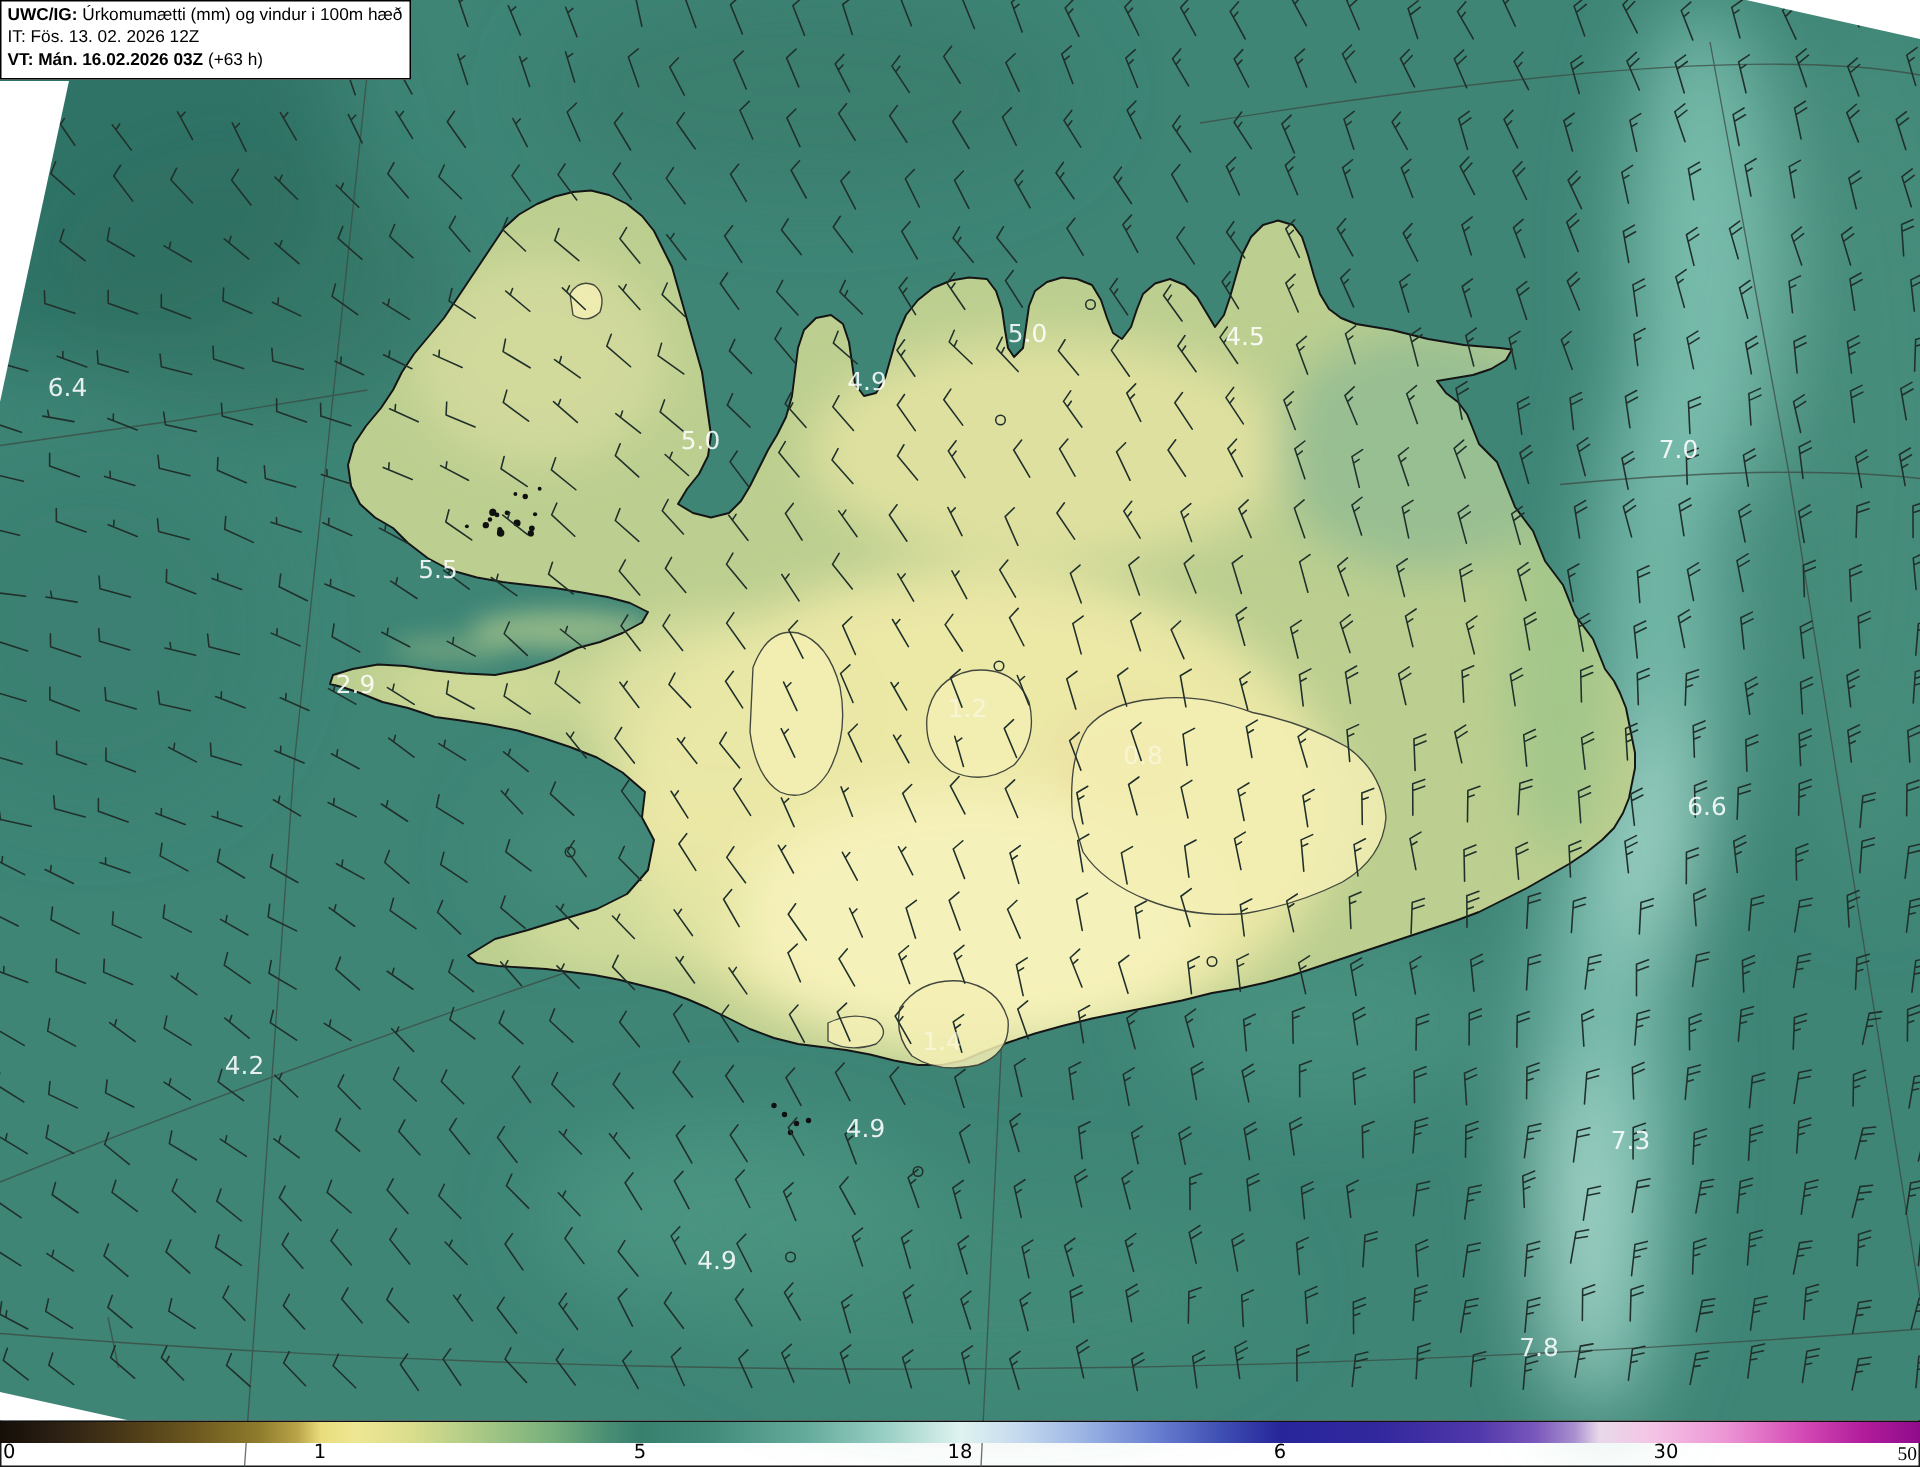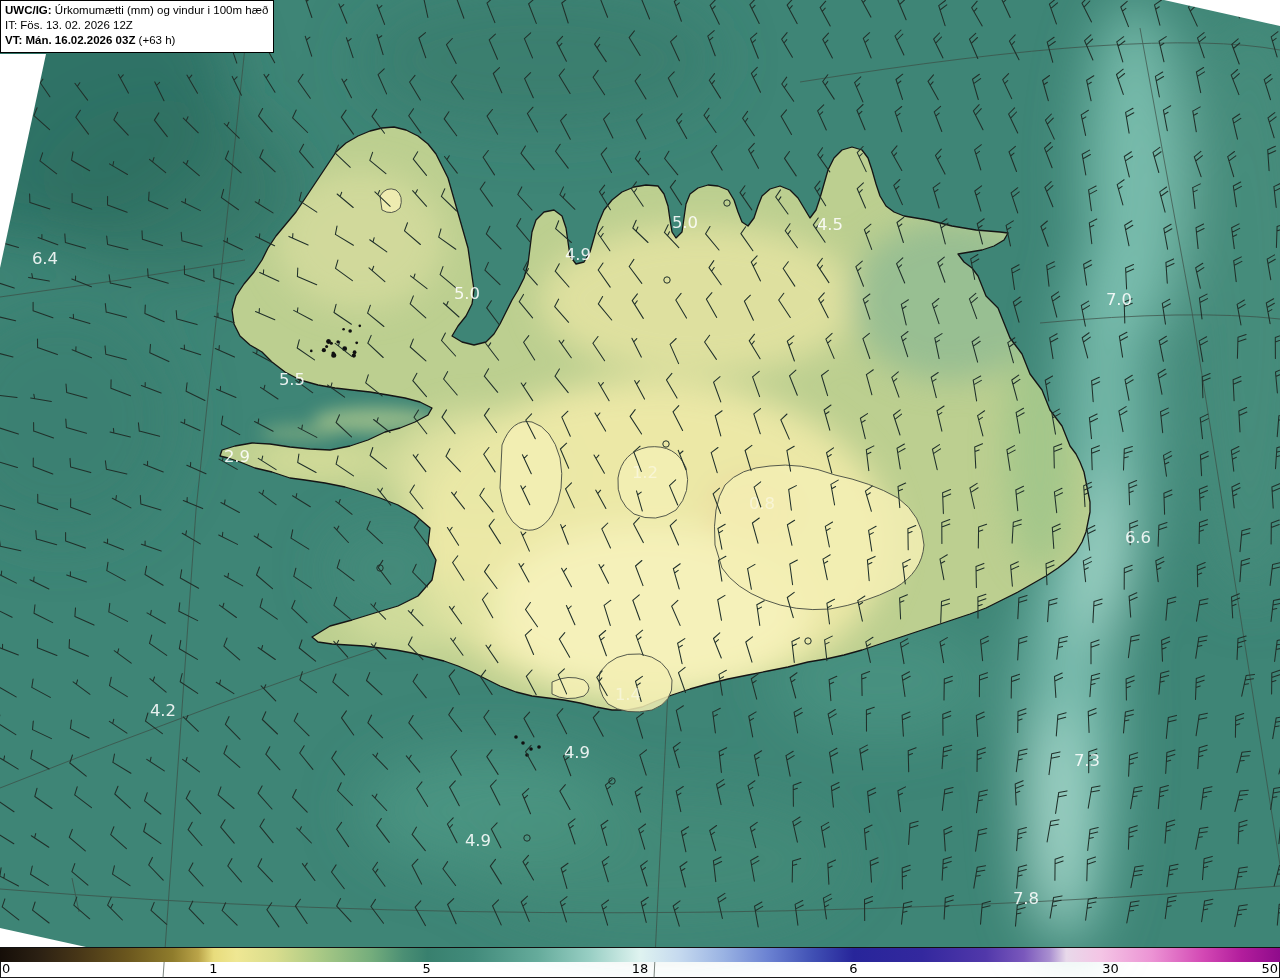--- a/index.html
+++ b/index.html
@@ -172,16 +172,16 @@
 </div>
 
 <div class="cbar" id="cbar" style="background: linear-gradient(to right, rgb(21, 14, 8) 0%, rgb(43, 32, 19) 3%, rgb(70, 53, 23) 6%, rgb(107, 87, 30) 10%, rgb(143, 124, 44) 13.5%, rgb(186, 164, 73) 15.5%, rgb(232, 220, 124) 16.7%, rgb(239, 231, 147) 18.5%, rgb(217, 221, 141) 21.5%, rgb(169, 201, 133) 25%, rgb(116, 173, 124) 29%, rgb(75, 143, 116) 31.5%, rgb(56, 128, 110) 33.4%, rgb(66, 139, 123) 37%, rgb(101, 171, 155) 42%, rgb(151, 206, 195) 46%, rgb(223, 243, 240) 50%, rgb(198, 218, 239) 53%, rgb(154, 179, 227) 56.5%, rgb(107, 130, 210) 60%, rgb(64, 80, 180) 63.5%, rgb(39, 37, 154) 66.7%, rgb(51, 40, 158) 72%, rgb(81, 56, 170) 77%, rgb(122, 88, 188) 80%, rgb(169, 143, 208) 82%, rgb(232, 217, 234) 83.3%, rgb(244, 197, 229) 86%, rgb(236, 147, 212) 90%, rgb(211, 72, 180) 94%, rgb(178, 29, 156) 97%, rgb(143, 11, 139) 100%);"></div>
 <div class="cbar-labels">
   <span class="first" style="left: 2px;">0</span>
   <span style="left: 213.376px;">1</span>
   <span style="left: 426.624px;">5</span>
   <span style="left: 640px;">18</span>
   <span style="left: 853.376px;">6</span>
   <span style="left: 1066.62px; margin-left: 44px;">30</span>
-  <span class="last" style="left: 1278px;">50</span>
+  <span class="last" style="left: 1278px; font-family: Liberation Serif, serif;">50</span>
 </div>
 
 </div>
 
 </body></html>

